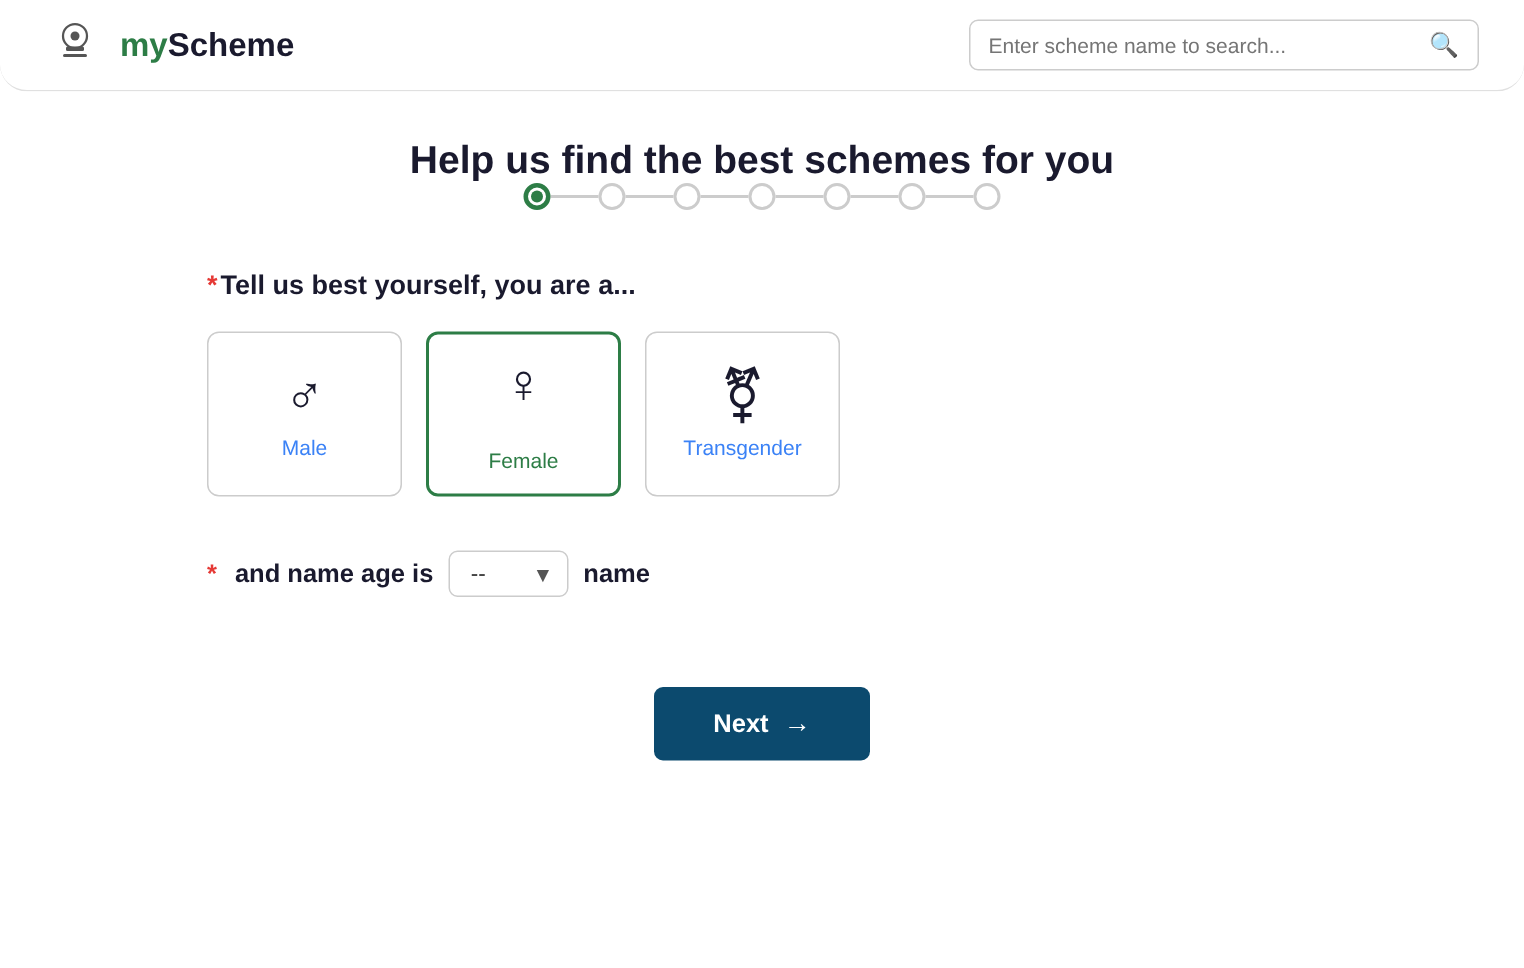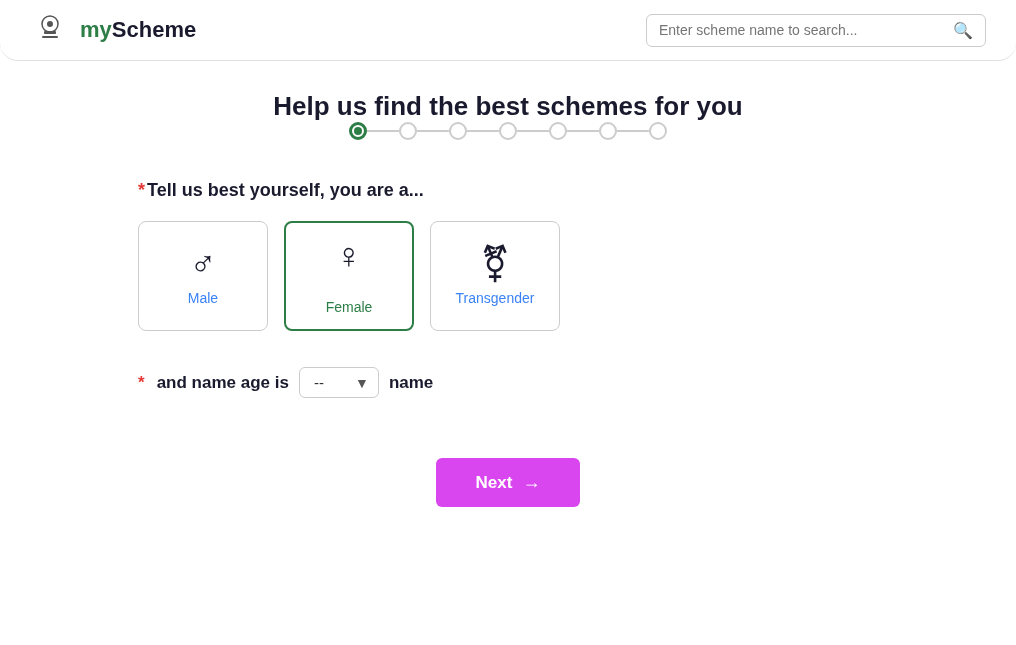--- a/index.html
+++ b/index.html
@@ -192,21 +192,21 @@
       font-size: 14px;
       color: #555;
     }
 
     
     .next-area {
       display: flex;
       justify-content: center;
     }
     .next-button {
-      background: #d946ef;
+      background: #0c4a6e;
       color: #fff;
       border: none;
       border-radius: 6px;
       padding: 14px 40px;
       font-size: 17px;
       font-weight: 600;
       cursor: pointer;
       display: flex;
       align-items: center;
       gap: 10px;

